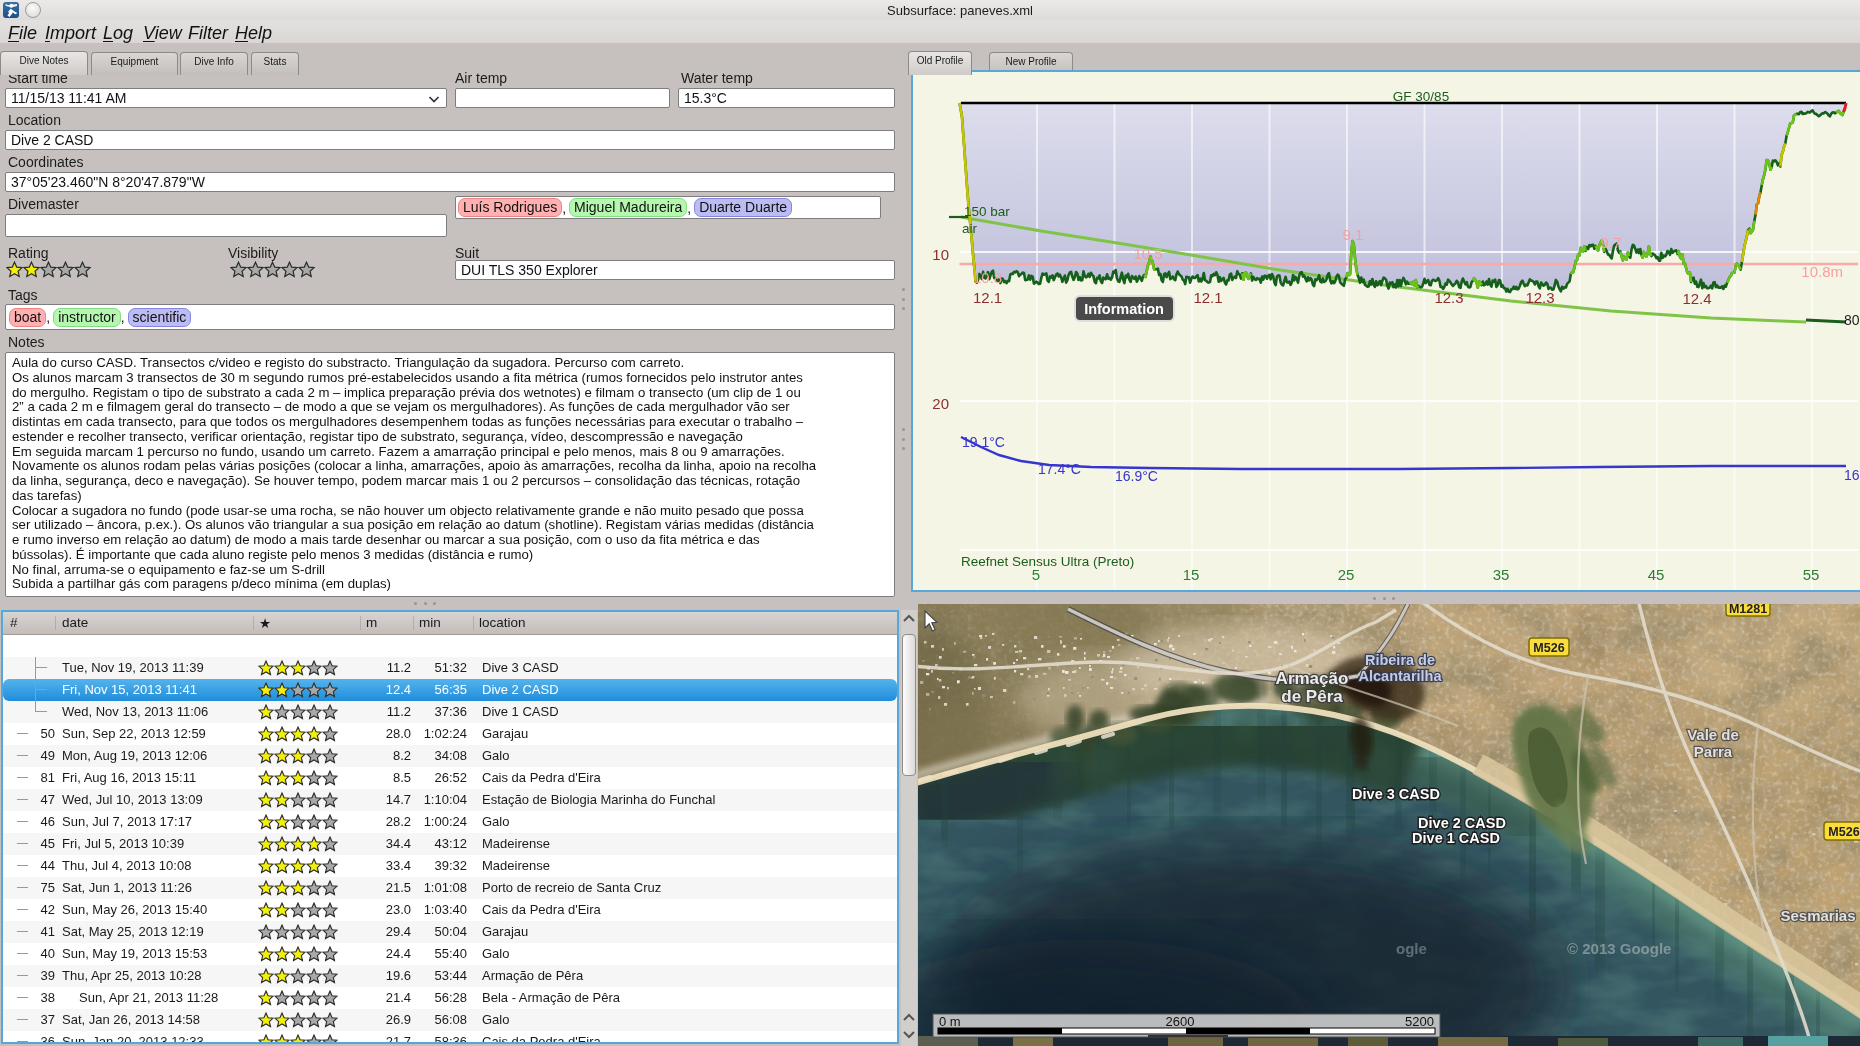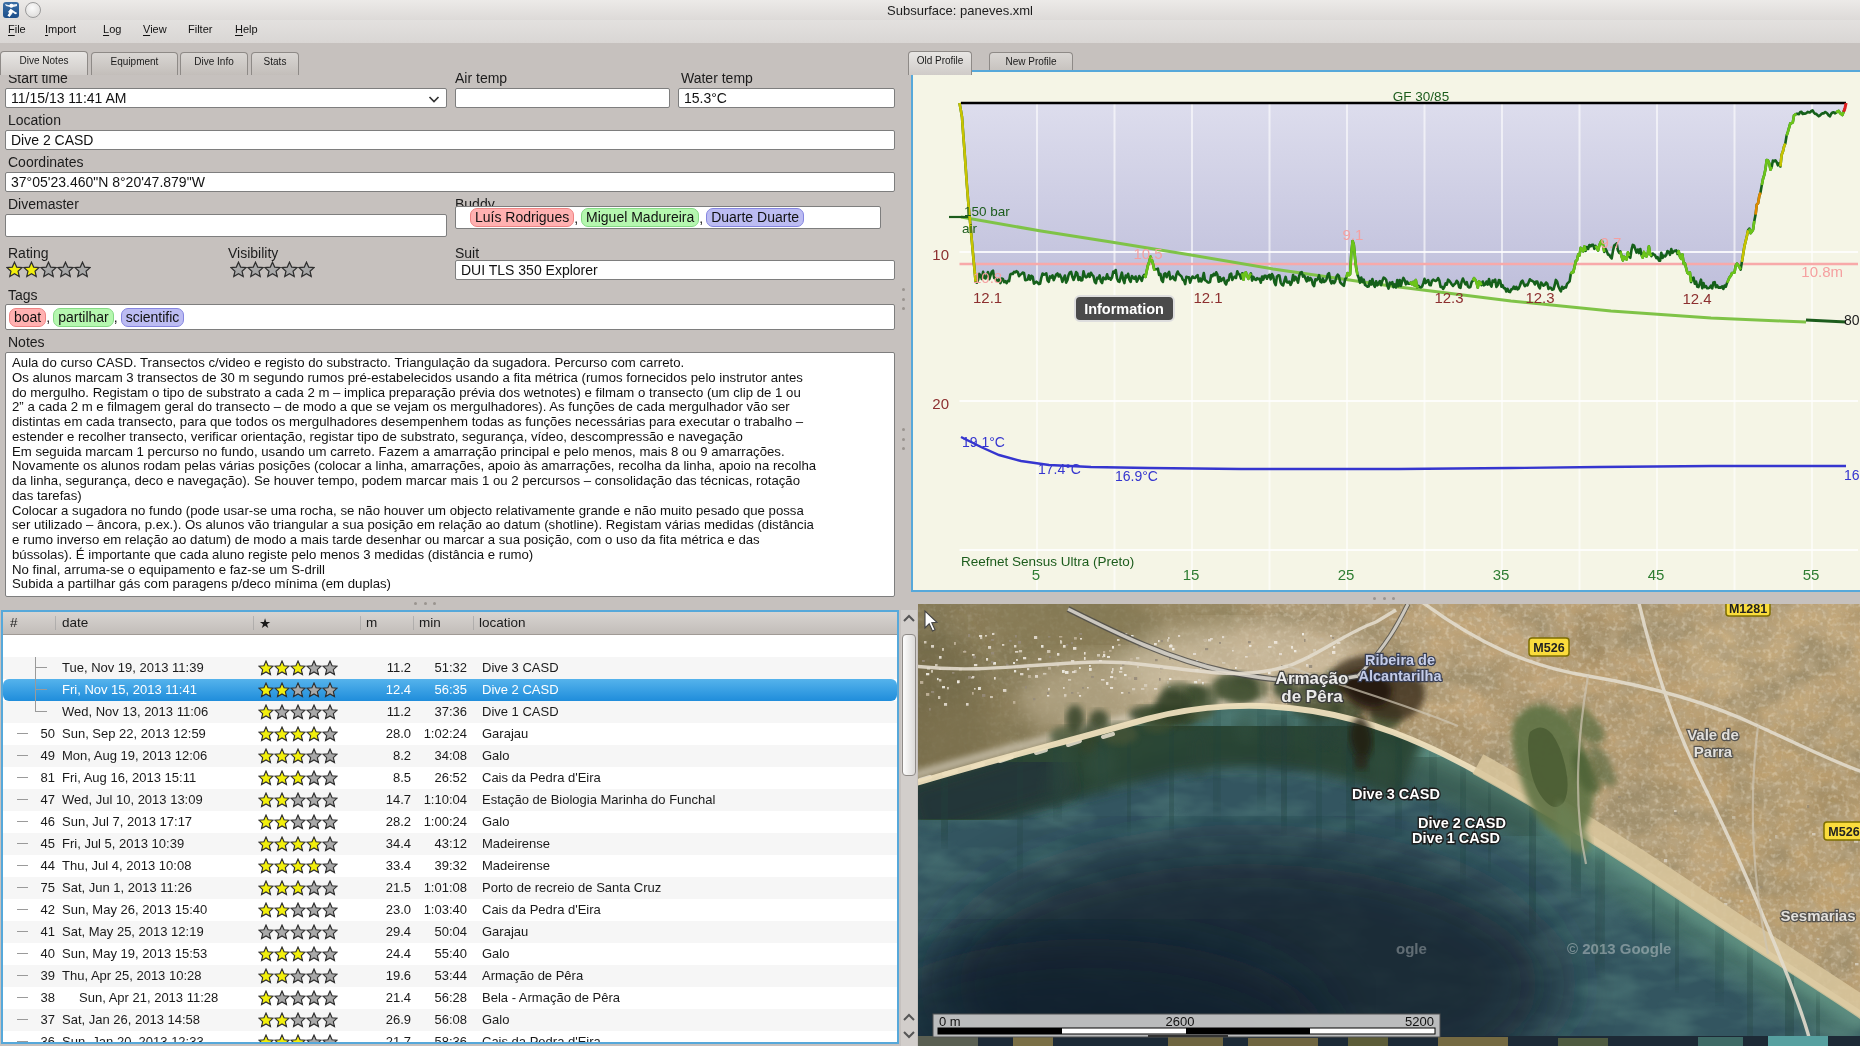--- a/index.html
+++ b/index.html
@@ -1,20 +1,20 @@
 <!DOCTYPE html>
 <html><head><meta charset="utf-8"><style>
 * { margin:0; padding:0; box-sizing:border-box; }
 html,body { width:1860px; height:1046px; overflow:hidden; }
 body { font-family:"Liberation Sans", sans-serif; background:#c6c1be; position:relative; color:#1a1a1a; }
 .abs { position:absolute; }
 .titlebar { left:0; top:0; width:1860px; height:20px; background:linear-gradient(#eceae8,#dddad8); }
 .titletxt { left:0; top:3px; width:1920px; text-align:center; font-size:13px; color:#1c1c1c; }
 .menubar { left:0; top:20px; width:1860px; height:23px; background:linear-gradient(#e3e1df,#d9d6d4); }
-.mi { position:absolute; top:23px; font-size:11px; color:#111; }
+.mi { position:absolute; top:23px; font-size:18px; color:#111;font-style:italic; }
 .mi u { text-decoration-thickness:1px; text-underline-offset:2px; }
 .tab { position:absolute; top:44px; height:23px; border:1px solid #8e8a87; border-bottom:none; border-radius:4px 4px 0 0; background:linear-gradient(#d9d6d3,#c3beba); font-size:10px; text-align:center; padding-top:3px; color:#1a1a1a;margin-top:8px; }
 .tab.act { background:linear-gradient(#e8e6e4,#cfcbc8); height:24px; top:43px; z-index:2; }
 .lab { position:absolute; font-size:14px; color:#1c1c1c; }
 .inp { position:absolute; background:#fff; border:1px solid #7e7e7e; border-radius:2px; font-size:14px; color:#111; padding:0 0 0 5px; display:flex; align-items:center; white-space:nowrap; overflow:hidden; }
 .pill { display:inline-block; border-radius:7px; padding:0 4px; margin-right:0; line-height:17px; height:19px; border:1.5px solid; }
 .cm { margin:0 3px 0 0; }
 .pr { background:#ffb1b1; border-color:#ee8383; }
 .pg { background:#b5f7af; border-color:#85da85; }
 .pb { background:#bcbcf2; border-color:#8585e0; }
@@ -78,21 +78,21 @@
 
 <div class="lab" style="left:8px;top:112px">Location</div>
 <div class="inp" style="left:5px;top:130px;width:890px;height:20px">Dive 2 CASD</div>
 
 <div class="lab" style="left:8px;top:154px">Coordinates</div>
 <div class="inp" style="left:5px;top:172px;width:890px;height:20px">37°05'23.460"N 8°20'47.879"W</div>
 
 <div class="lab" style="left:8px;top:196px">Divemaster</div>
 <div class="lab" style="left:455px;top:196px">Buddy</div>
 <div class="inp" style="left:5px;top:214px;width:442px;height:23px"></div>
-<div class="inp" style="left:455px;top:206px;width:426px;height:23px;padding-left:14px">
+<div class="inp" style="left:455px;top:196px;width:426px;height:23px;padding-left:2px">
     <span class="pill pr">Luís Rodrigues</span>
     <span class="cm">,</span>
     <span class="pill pg">Miguel Madureira</span>
     <span class="cm">,</span>
     <span class="pill pb">Duarte Duarte</span>
   </div>
 
 <div class="lab" style="left:8px;top:245px">Rating</div>
 <div class="lab" style="left:228px;top:245px">Visibility</div>
 <div class="lab" style="left:455px;top:245px">Suit</div>
@@ -117,21 +117,21 @@
       <use href="#stp" fill="#a9a9a9" stroke="#2e2e2e" stroke-width="1.7"></use>
     </svg><svg class="star" width="17" height="17" viewBox="0 0 24 24">
       <use href="#stp" fill="#a9a9a9" stroke="#2e2e2e" stroke-width="1.7"></use>
     </svg></div>
 <div class="inp" style="left:455px;top:260px;width:440px;height:20px">DUI TLS 350 Explorer</div>
 
 <div class="lab" style="left:8px;top:287px">Tags</div>
 <div class="inp" style="left:5px;top:304px;width:890px;height:26px;padding-left:3px">
     <span class="pill pr">boat</span>
     <span class="cm">,</span>
-    <span class="pill pg">partilhar</span>
+    <span class="pill pg">instructor</span>
     <span class="cm">,</span>
     <span class="pill pb">scientific</span>
   </div>
 
 <div class="lab" style="left:8px;top:334px">Notes</div>
 <div class="notes">Aula do curso CASD. Transectos c/video e registo do substracto. Triangulação da sugadora. Percurso com carreto.<br>Os alunos marcam 3 transectos de 30 m segundo rumos pré-estabelecidos usando a fita métrica (rumos fornecidos pelo instrutor antes<br>do mergulho. Registam o tipo de substrato a cada 2 m – implica preparação prévia dos wetnotes) e filmam o transecto (um clip de 1 ou<br>2” a cada 2 m e filmagem geral do transecto – de modo a que se vejam os mergulhadores). As funções de cada mergulhador vão ser<br>distintas em cada transecto, para que todos os mergulhadores desempenhem todas as funções necessárias para executar o trabalho –<br>estender e recolher transecto, verificar orientação, registar tipo de substrato, segurança, vídeo, descompressão e navegação<br>Em seguida marcam 1 percurso no fundo, usando um carreto. Fazem a amarração principal e pelo menos, mais 8 ou 9 amarrações.<br>Novamente os alunos rodam pelas várias posições (colocar a linha, amarrações, apoio às amarrações, recolha da linha, apoio na recolha<br>da linha, segurança, deco e navegação). Se houver tempo, podem marcar mais 1 ou 2 percursos – consolidação das técnicas, rotação<br>das tarefas)<br>Colocar a sugadora no fundo (pode usar-se uma rocha, se não houver um objecto relativamente grande e não muito pesado que possa<br>ser utilizado – âncora, p.ex.). Os alunos vão triangular a sua posição em relação ao datum (shotline). Registam várias medidas (distância<br>e rumo inverso em relação ao datum) de modo a mais tarde desenhar ou marcar a sua posição, com o uso da fita métrica e das<br>bússolas). É importante que cada aluno registe pelo menos 3 medidas (distância e rumo)<br>No final, arruma-se o equipamento e faz-se um S-drill<br>Subida a partilhar gás com paragens p/deco mínima (em duplas)</div>
 
 <div class="split-dots" style="left:414px;top:602px">
     <i></i>
     <i></i>

